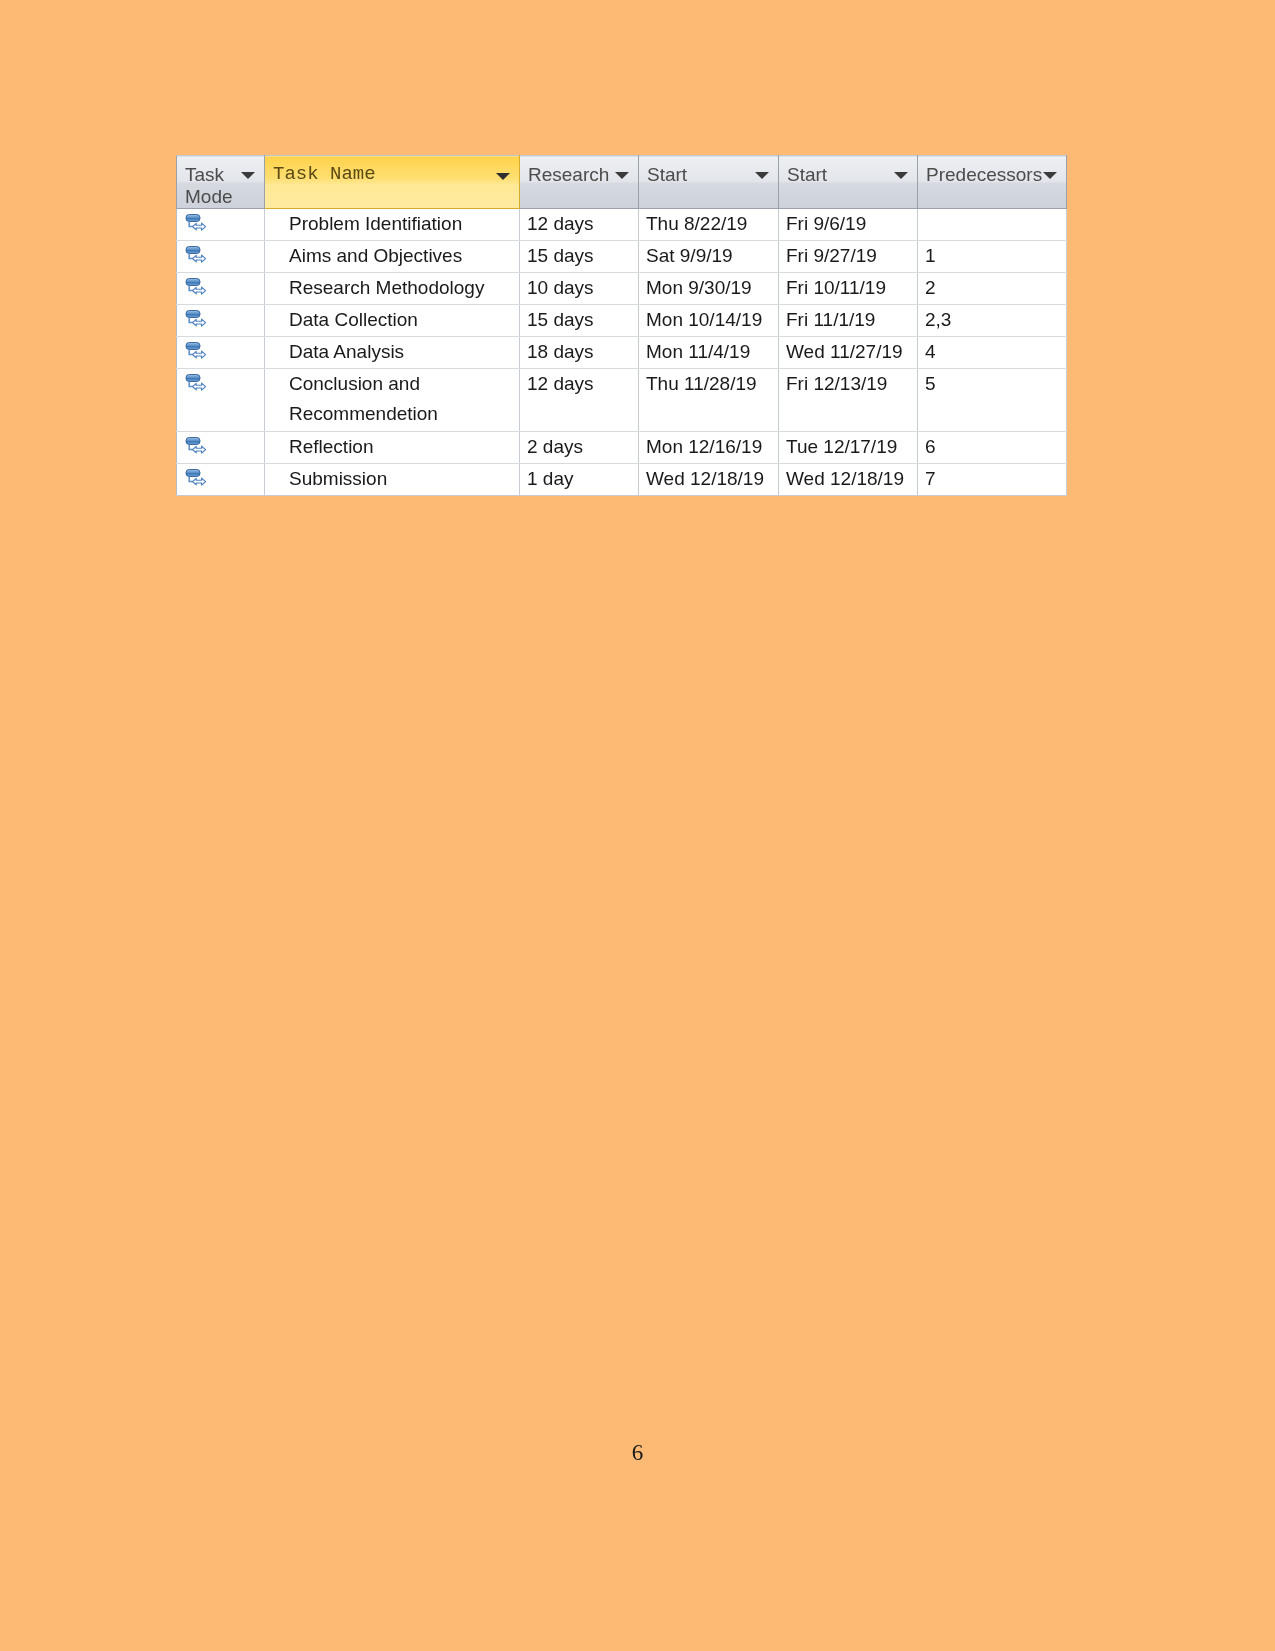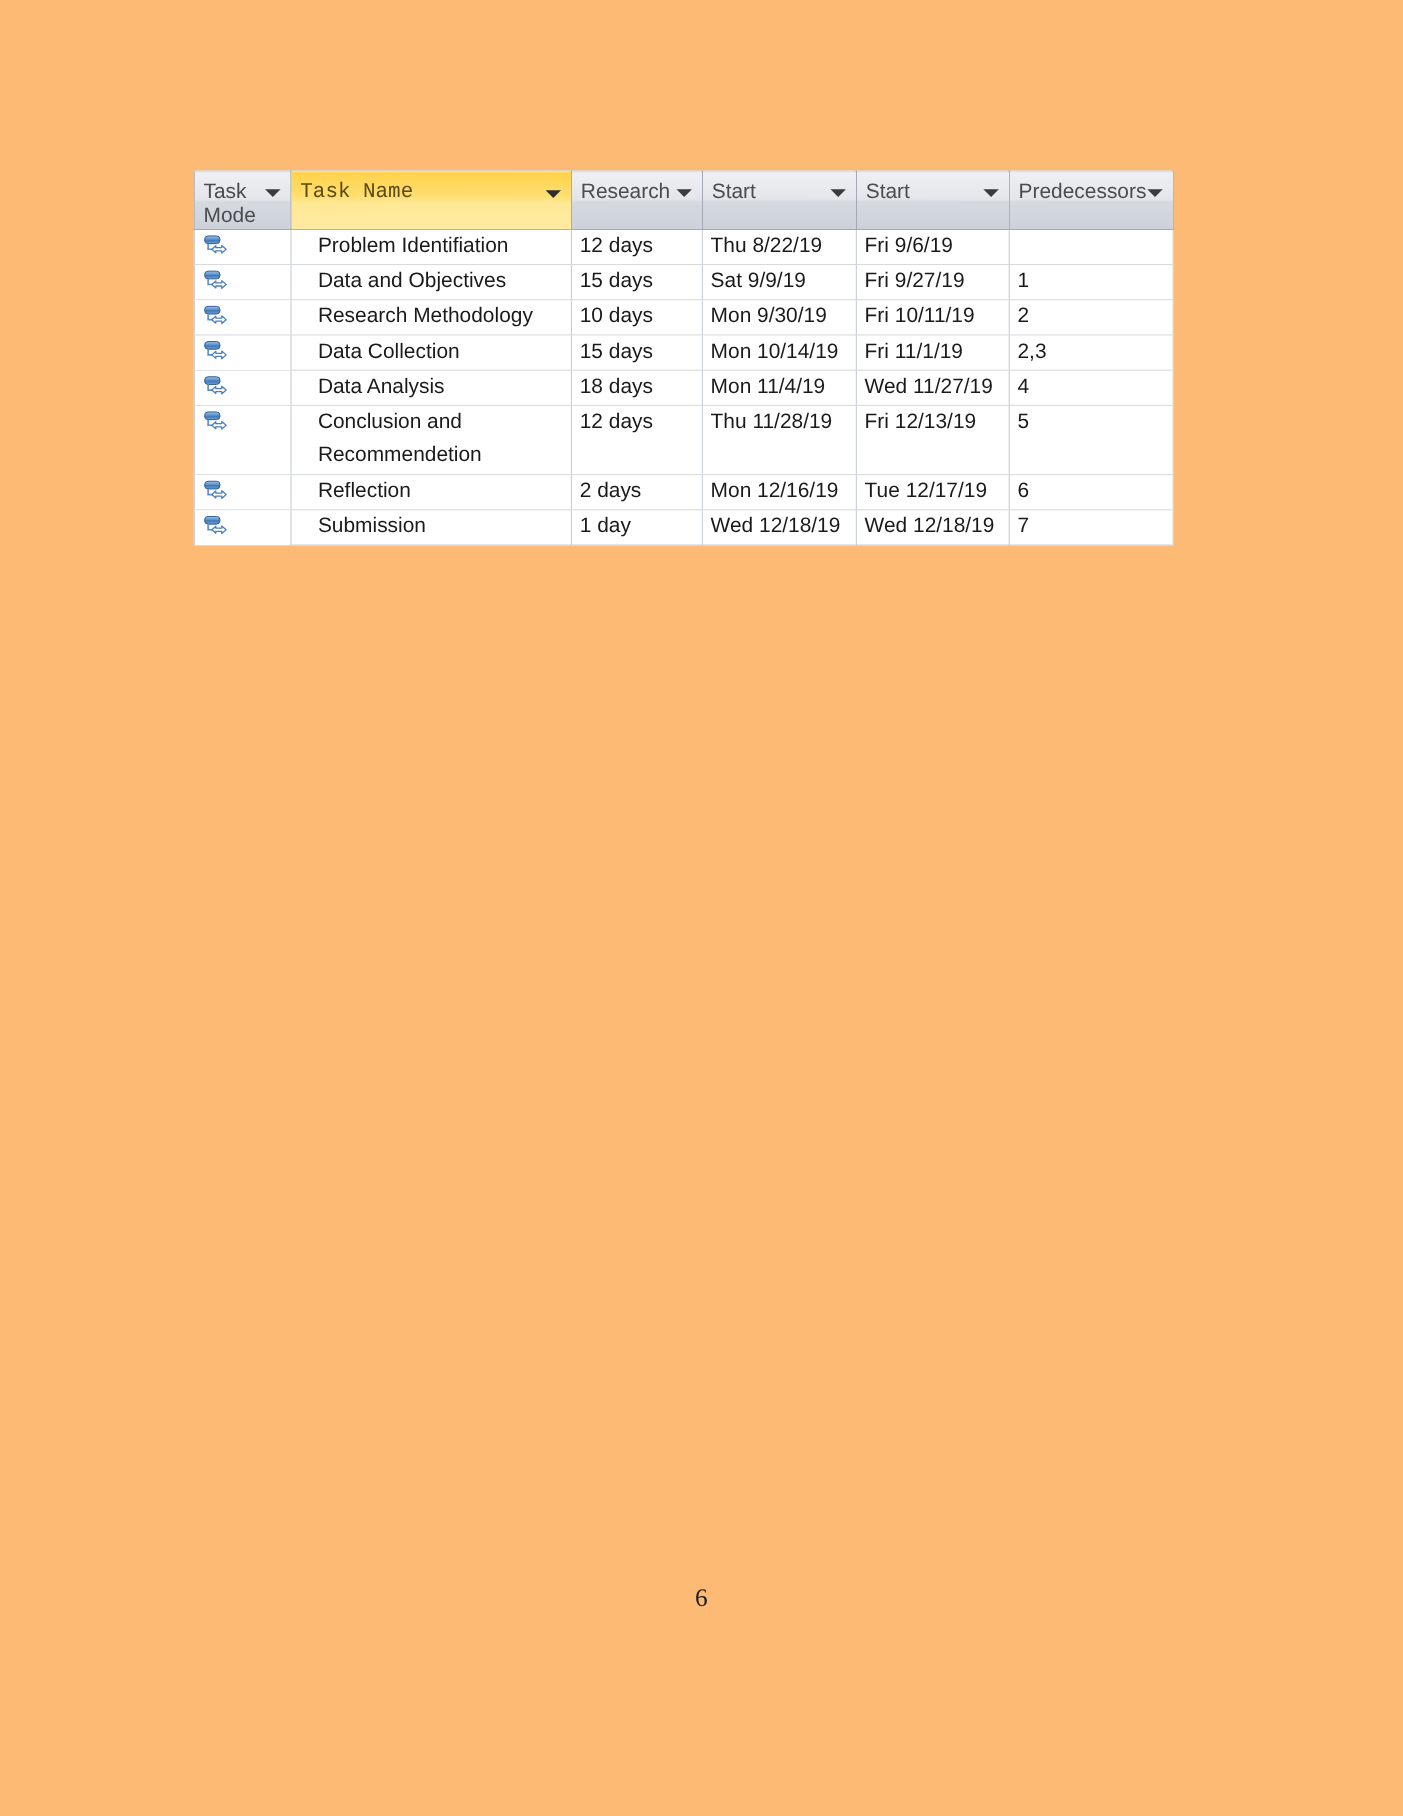--- a/index.html
+++ b/index.html
@@ -229,21 +229,21 @@
                       <stop offset="0%" stop-color="#9dc2e8"></stop>
                       <stop offset="45%" stop-color="#5b90c9"></stop>
                       <stop offset="55%" stop-color="#3f79b8"></stop>
                       <stop offset="100%" stop-color="#6c9fd4"></stop>
                     </linearGradient>
                   </defs>
                   <rect x="2" y="2.5" width="14" height="7" rx="3.2" ry="3.2" fill="url(#pillg)" stroke="#2f5f96" stroke-width="0.9"></rect>
                   <path d="M5.2 9.6 L5.2 14.6 L12.6 14.6" fill="none" stroke="#5b8fc9" stroke-width="1.5"></path>
                   <path d="M12.2 11.4 L12.2 13.2 L17.6 13.2 L17.6 11.1 L21.6 14.6 L17.6 18.1 L17.6 16.0 L12.2 16.0 L12.2 17.8 L8.6 14.6 Z" fill="#ffffff" stroke="#4b7fbe" stroke-width="1.15" stroke-linejoin="round"></path>
                 </svg></span></td>
-            <td class="name-cell">Data and Objectives</td>
+            <td class="name-cell">Aims and Objectives</td>
             <td class="dur-cell">15 days</td>
             <td class="start-cell">Sat 9/9/19</td>
             <td class="fin-cell">Fri 9/27/19</td>
             <td class="pred-cell">1</td>
           </tr>
           <tr>
             <td class="mode-cell"><span><svg class="task-mode-icon" viewBox="0 0 26 26" xmlns="http://www.w3.org/2000/svg">
                   <defs>
                     <linearGradient id="pillg" x1="0" y1="0" x2="0" y2="1">
                       <stop offset="0%" stop-color="#9dc2e8"></stop>

